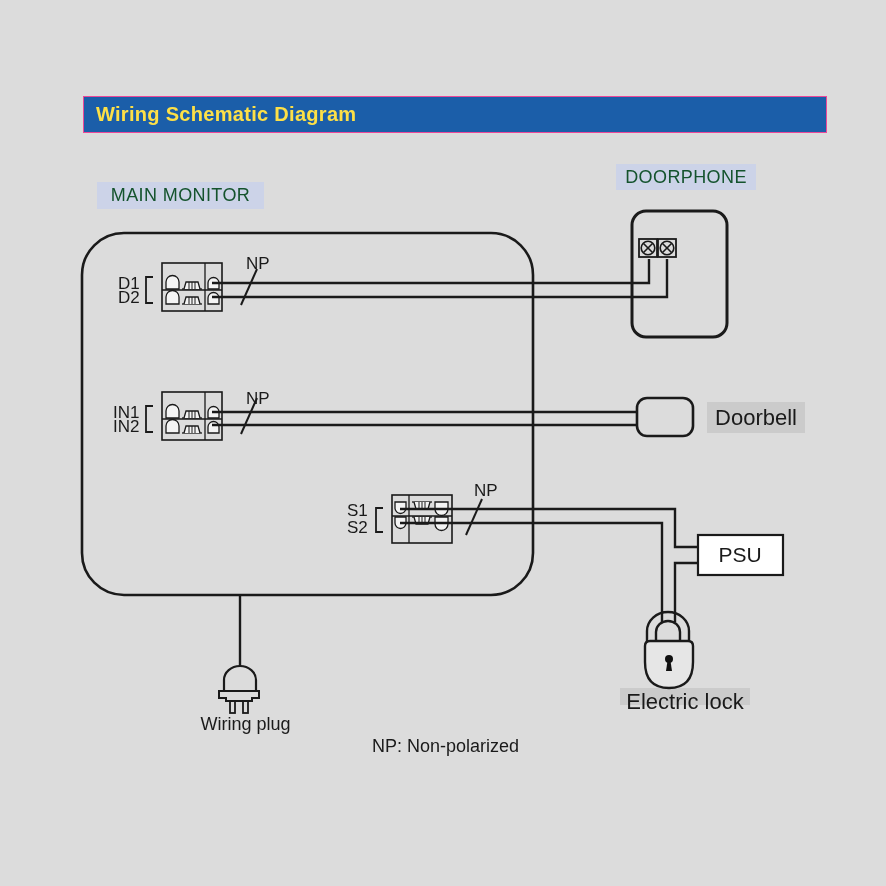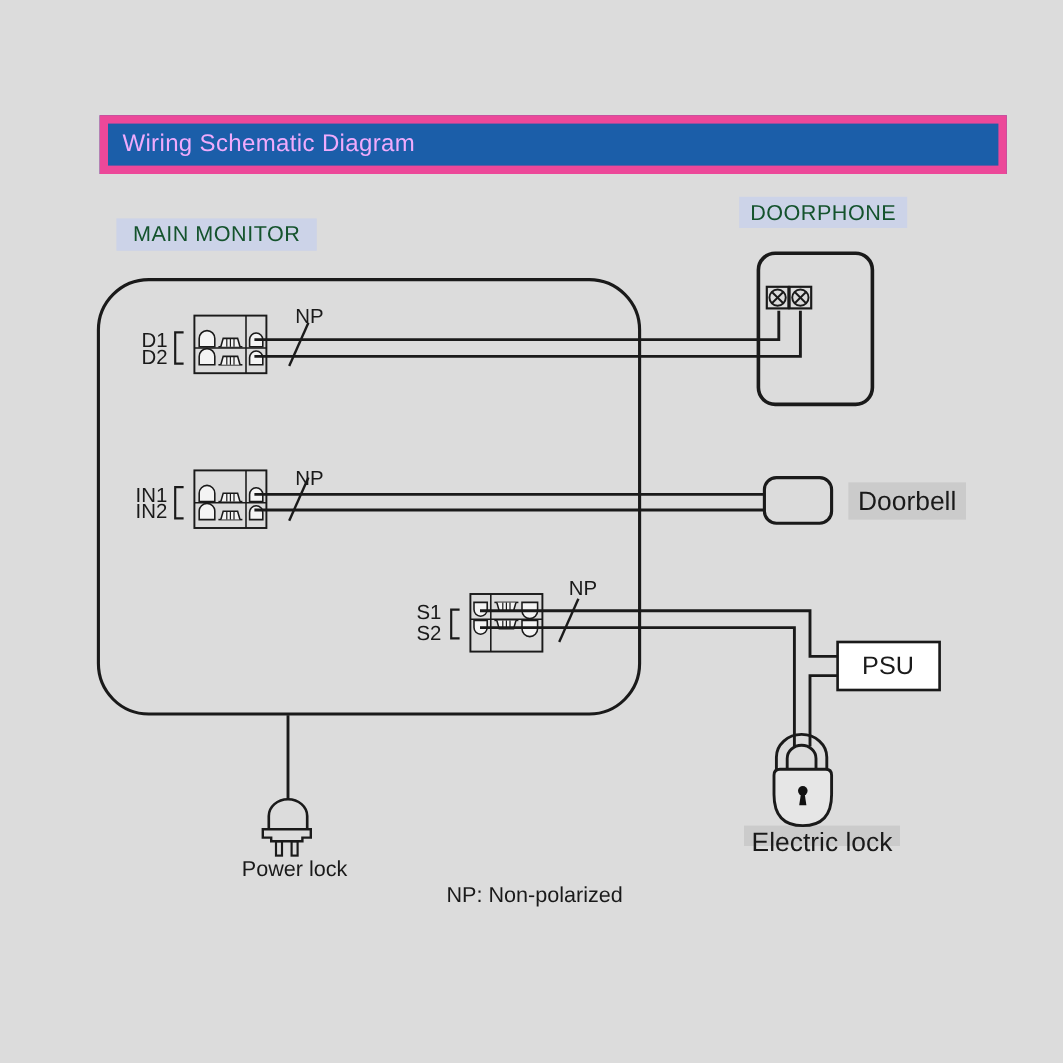--- a/index.html
+++ b/index.html
@@ -1,21 +1,21 @@
 <!DOCTYPE html>
 <html><head>
 <meta charset="utf-8">
 <style>
   html,body{margin:0;padding:0;}
   body{width:886px;height:886px;background:#dcdcdc;position:relative;overflow:hidden;
        font-family:"Liberation Sans",sans-serif;color:#1a1a1a;}
   .abs{position:absolute;}
   #title-bar{left:83px;top:96px;width:730px;height:35px;background:#1b5ea9;
-             color:#f0abfc;font-size:20px;font-weight:400;line-height:35px;
-             padding-left:12px;letter-spacing:.3px;border:7px solid #ec4899;}
+             color:#fde047;font-size:20px;font-weight:700;line-height:35px;
+             padding-left:12px;letter-spacing:.3px;border:1px solid #ec4899;}
   .hl-blue{background:#ccd3e8;color:#14532d;font-size:18px;font-weight:500;
            letter-spacing:.4px;text-align:center;}
   .hl-gray{background:#cbcbcb;color:#1a1a1a;font-size:22px;text-align:center;}
   #main-monitor-label{left:97px;top:182px;width:167px;height:27px;line-height:27px;}
   #doorphone-label{left:616px;top:164px;width:140px;height:26px;line-height:26px;}
   #doorbell-label{left:707px;top:402px;width:98px;height:31px;line-height:31px;}
   #electric-lock-label{left:620px;top:688px;width:130px;height:17px;line-height:27px;}
   #power-plug-caption{left:168px;top:714px;width:155px;text-align:center;
                       font-size:18px;line-height:21px;}
   #np-note{left:372px;top:736px;font-size:18px;}
@@ -32,21 +32,21 @@
 
 <div class="abs hl-blue" id="main-monitor-label">MAIN MONITOR</div>
 
 <div class="abs hl-blue" id="doorphone-label">DOORPHONE</div>
 
 <div class="abs hl-gray" id="doorbell-label">Doorbell</div>
 
 <div class="abs hl-gray" id="electric-lock-label">Electric lock</div>
 
 <div class="abs" id="power-plug-caption">
-  <div>Power lock</div>
+  <div>Wiring plug</div>
 </div>
 
 <div class="abs" id="np-note">NP: Non-polarized</div>
 
 <svg class="abs" id="diagram-svg" width="886" height="886" viewBox="0 0 886 886">
   <defs>
     <g id="tblock">
       <rect x="0" y="0" width="60" height="48" fill="#dcdcdc" stroke="#1a1a1a" stroke-width="1.6"></rect>
       <line x1="43" y1="0" x2="43" y2="48" stroke="#1a1a1a" stroke-width="1.3"></line>
       <line x1="0" y1="27" x2="60" y2="27" stroke="#1a1a1a" stroke-width="1.3"></line>

